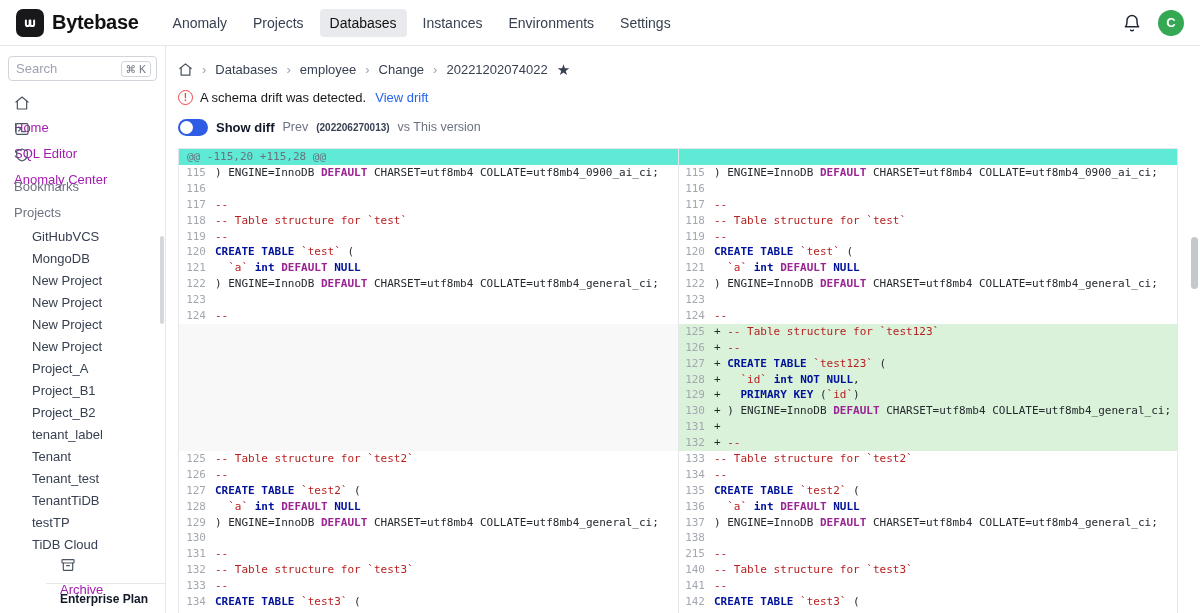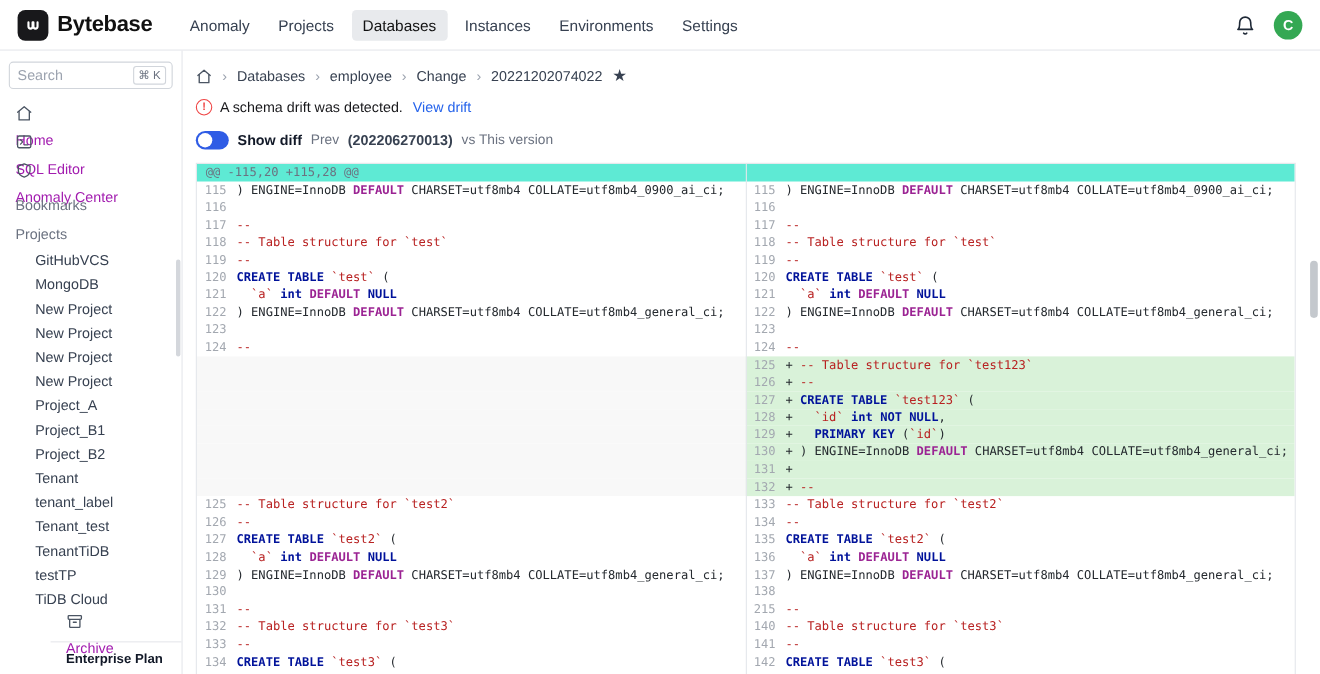--- a/index.html
+++ b/index.html
@@ -57,21 +57,21 @@
   .bc-home svg{width:15px;height:15px;}
   .bc-star{font-size:15px;color:#374151;cursor:pointer;line-height:1;}
   .alert-row{display:flex;align-items:center;gap:7px;margin-top:8px;font-size:13px;color:#18181b;height:18px;}
   .alert-icon{width:15px;height:15px;border:1.5px solid #ef4444;color:#ef4444;border-radius:50%;font-size:10px;font-weight:700;display:flex;align-items:center;justify-content:center;flex:none;}
   .drift-link{color:var(--link-blue);cursor:pointer;margin-left:2px;}
   .toolbar-row{display:flex;align-items:center;gap:8px;margin-top:11px;height:20px;}
   .toggle{width:30px;height:17px;border-radius:9px;background:var(--accent);position:relative;cursor:pointer;flex:none;}
   .knob{width:13px;height:13px;background:#fff;border-radius:50%;position:absolute;top:2px;left:2px;}
   .toggle-label{font-size:13px;font-weight:700;color:#111827;}
   .prev-label,.vs-label{font-size:12.5px;color:#6b7280;}
-  .prev-version{font-size:13px;color:#374151;font-weight:600;}
+  .prev-version{font-size:10px;color:#374151;font-weight:600;}
 
   
   .diff-panel{margin-top:11px;border:1px solid #e4e7eb;height:478px;overflow:hidden;position:relative;
     font-family:"DejaVu Sans Mono",monospace;font-size:11px;line-height:15.9px;}
   .diff-panel::after{content:"";position:absolute;left:50%;top:0;bottom:0;width:1px;background:#e4e7eb;}
   .hunk{height:16px;background:#5eead4;color:#6b7280;display:flex;align-items:center;padding-left:8px;white-space:pre;}
   .drow{display:flex;height:15.9px;justify-content:center;}
   .dcell{width:50%;display:flex;overflow:hidden;flex:none;}
   .dcell.empty{background:#f8f8f8;}
   .dcell.add{background:var(--added-bg);}
@@ -156,22 +156,22 @@
     <div>
         <div class="proj-item">GitHubVCS</div>
         <div class="proj-item">MongoDB</div>
         <div class="proj-item">New Project</div>
         <div class="proj-item">New Project</div>
         <div class="proj-item">New Project</div>
         <div class="proj-item">New Project</div>
         <div class="proj-item">Project_A</div>
         <div class="proj-item">Project_B1</div>
         <div class="proj-item">Project_B2</div>
+        <div class="proj-item">tenant_label</div>
         <div class="proj-item">Tenant</div>
-        <div class="proj-item">tenant_label</div>
         <div class="proj-item">Tenant_test</div>
         <div class="proj-item">TenantTiDB</div>
         <div class="proj-item">testTP</div>
         <div class="proj-item">TiDB Cloud</div>
       </div>
 
     <div class="archive-wrap">
       <div class="side-item">
         <span class="side-icon">
           <svg viewBox="0 0 24 24" fill="none" stroke="currentColor" stroke-width="1.8" stroke-linecap="round" stroke-linejoin="round">

